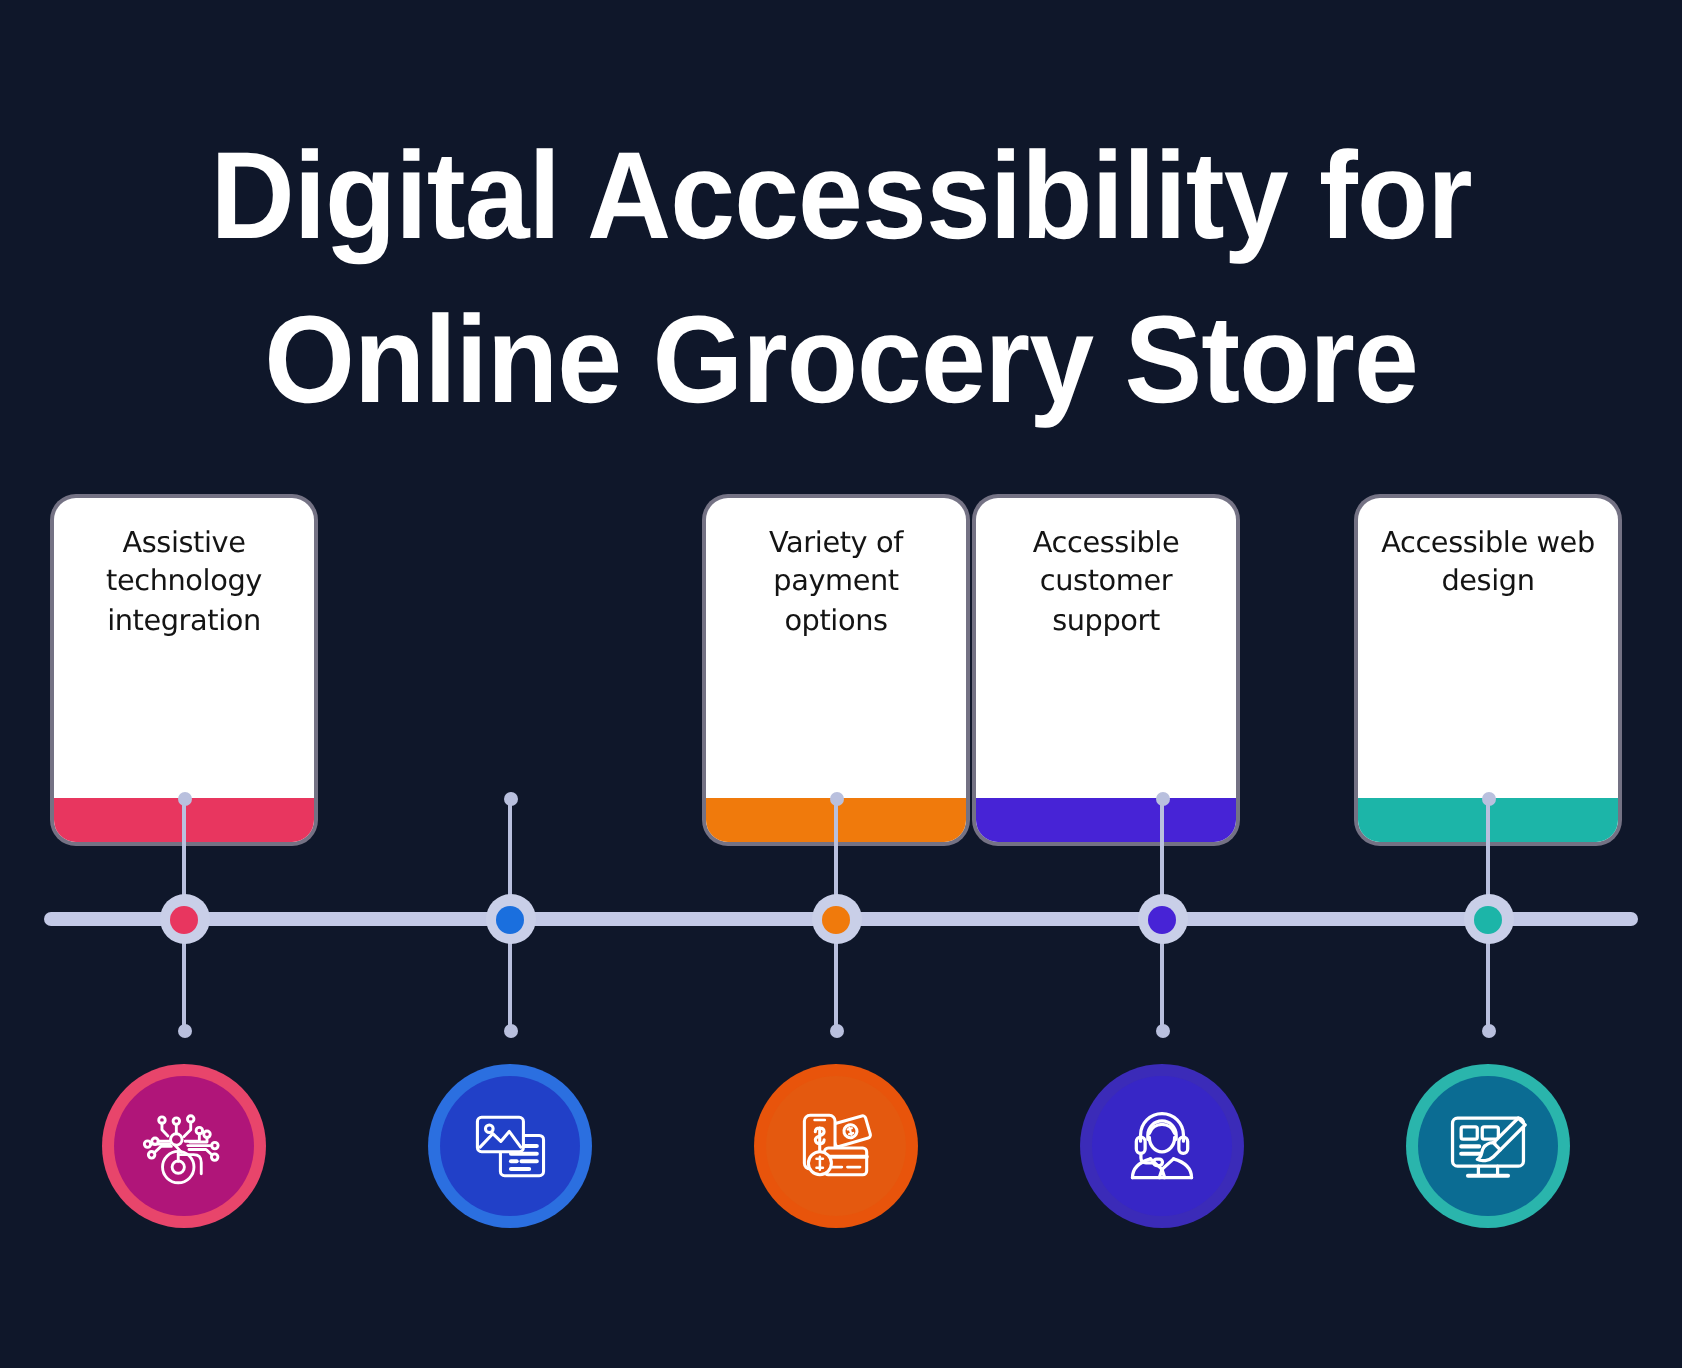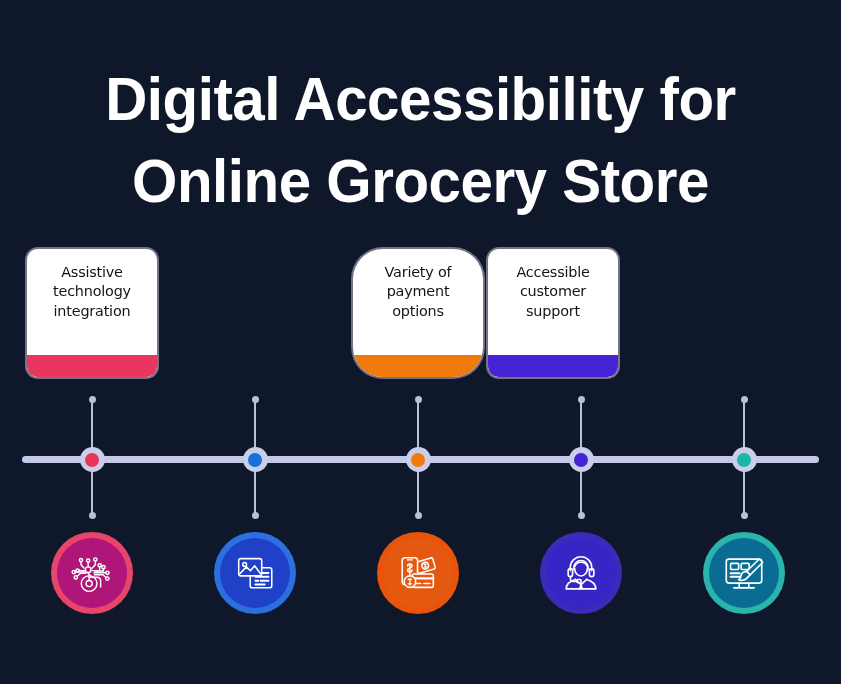--- a/index.html
+++ b/index.html
@@ -49,21 +49,21 @@
     position: absolute;
     left: 0;
     top: 249px;
     width: 841px;
     height: 142px;
   }
   .card {
     position: absolute;
     top: 0;
     width: 130px;
-    height: 128px;
+    height: 172px;
     background: #ffffff;
     border-radius: 11px;
     box-shadow: 0 0 0 2px rgba(200,190,205,0.55);
     overflow: hidden;
     display: flex;
     flex-direction: column;
     justify-content: flex-start;
     align-items: center;
   }
   .card-text {
@@ -175,30 +175,34 @@
   </div>
 
   <div class="cards-row">
 
     <div class="card" id="card-1" style="left: 27px;">
       <div class="card-text">Assistive technology integration</div>
       <div class="card-bar" id="card-bar-1" style="background: rgb(232, 54, 95);"></div>
     </div>
 
 
-    <div class="card" id="card-3" style="left: 353px; border-radius: 30px;">
+    <div class="card" id="card-3" style="left: 353px;">
       <div class="card-text">Variety of payment options</div>
       <div class="card-bar" id="card-bar-3" style="background: rgb(240, 122, 12);"></div>
     </div>
 
     <div class="card" id="card-4" style="left: 488px;">
       <div class="card-text">Accessible customer support</div>
       <div class="card-bar" id="card-bar-4" style="background: rgb(71, 35, 214);"></div>
     </div>
 
+    <div class="card" id="card-5" style="left: 679px;">
+      <div class="card-text">Accessible web design</div>
+      <div class="card-bar" id="card-bar-5" style="background: rgb(28, 181, 168);"></div>
+    </div>
 
   </div>
 
   <div class="timeline-line" style="background: rgb(195, 201, 230);"></div>
 
   <div class="conn-up" id="cu-1" style="left: 91px; background: rgb(185, 192, 222);"></div>
   <div class="conn-cap" id="cuc-1" style="left: 88.5px; top: 396px; background: rgb(185, 192, 222);"></div>
   <div class="conn-down" id="cd-1" style="left: 91px; background: rgb(185, 192, 222);"></div>
   <div class="conn-cap" id="cdc-1" style="left: 88.5px; top: 512px; background: rgb(185, 192, 222);"></div>
 

